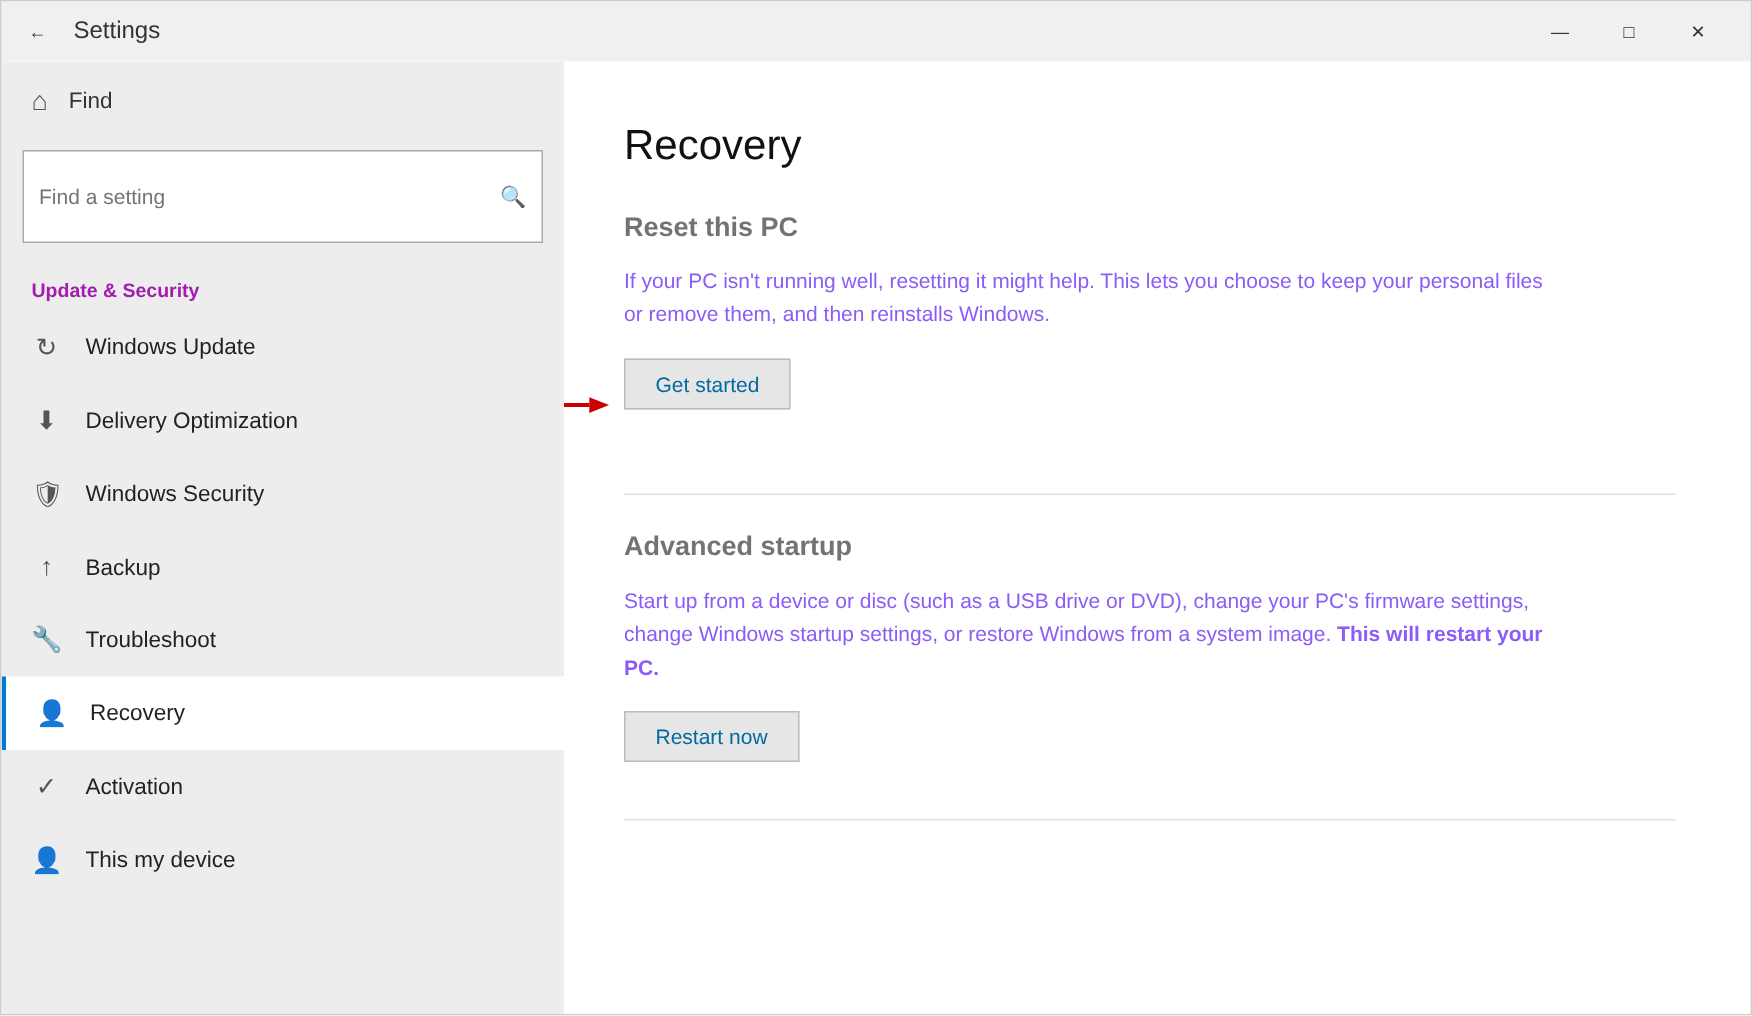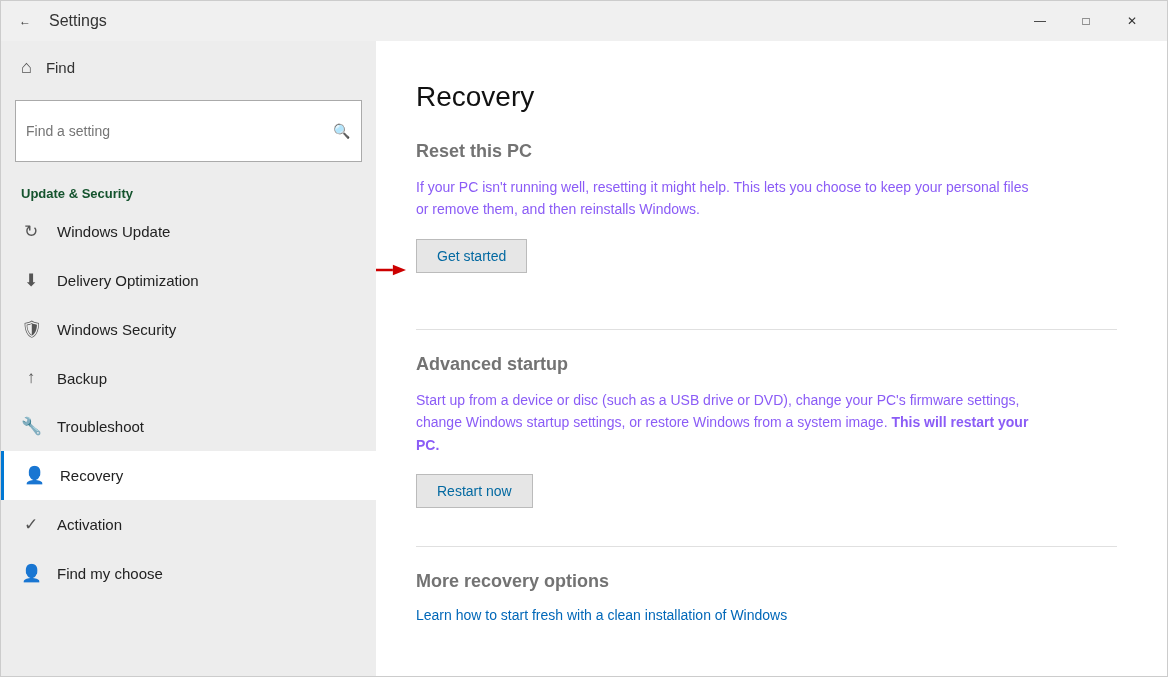--- a/index.html
+++ b/index.html
@@ -102,21 +102,21 @@
       color: #888;
     }
     .search-icon {
       color: #555;
       font-size: 14px;
     }
     .sidebar-section-label {
       padding: 10px 20px 6px 20px;
       font-size: 13px;
       font-weight: 700;
-      color: #14532d;
+      color: #a21caf;
     }
     .sidebar-item {
       display: flex;
       align-items: center;
       gap: 16px;
       padding: 14px 20px;
       cursor: pointer;
       position: relative;
     }
     .sidebar-item.active {
@@ -254,21 +254,21 @@
       <div class="sidebar-item active">
         <span class="sidebar-item-icon">👤</span>
         <span class="sidebar-item-label">Recovery</span>
       </div>
       <div class="sidebar-item">
         <span class="sidebar-item-icon">✓</span>
         <span class="sidebar-item-label">Activation</span>
       </div>
       <div class="sidebar-item">
         <span class="sidebar-item-icon">👤</span>
-        <span class="sidebar-item-label">Find my choose</span>
+        <span class="sidebar-item-label">This my device</span>
       </div>
     </div>
 
     <div class="main">
       <h1 class="page-title">Recovery</h1>
 
       <div>
         <h2 class="section-title">Reset this PC</h2>
         <p class="section-desc">If your PC isn't running well, resetting it might help. This lets you choose to keep your personal files or remove them, and then reinstalls Windows.</p>
         <div class="arrow-container">
@@ -286,19 +286,15 @@
       <div>
         <h2 class="section-title">Advanced startup</h2>
         <p class="section-desc">
           <span>Start up from a device or disc (such as a USB drive or DVD), change your PC's firmware settings, change Windows startup settings, or restore Windows from a system image. </span><span class="bold-text">This will restart your PC.</span>
         </p>
         <button class="btn">Restart now</button>
       </div>
 
       <hr class="section-divider">
 
-      <div>
-        <h2 class="section-title">More recovery options</h2>
-        <a class="link-text">Learn how to start fresh with a clean installation of Windows</a>
-      </div>
     </div>
   </div>
 </div>
 
 </body></html>

